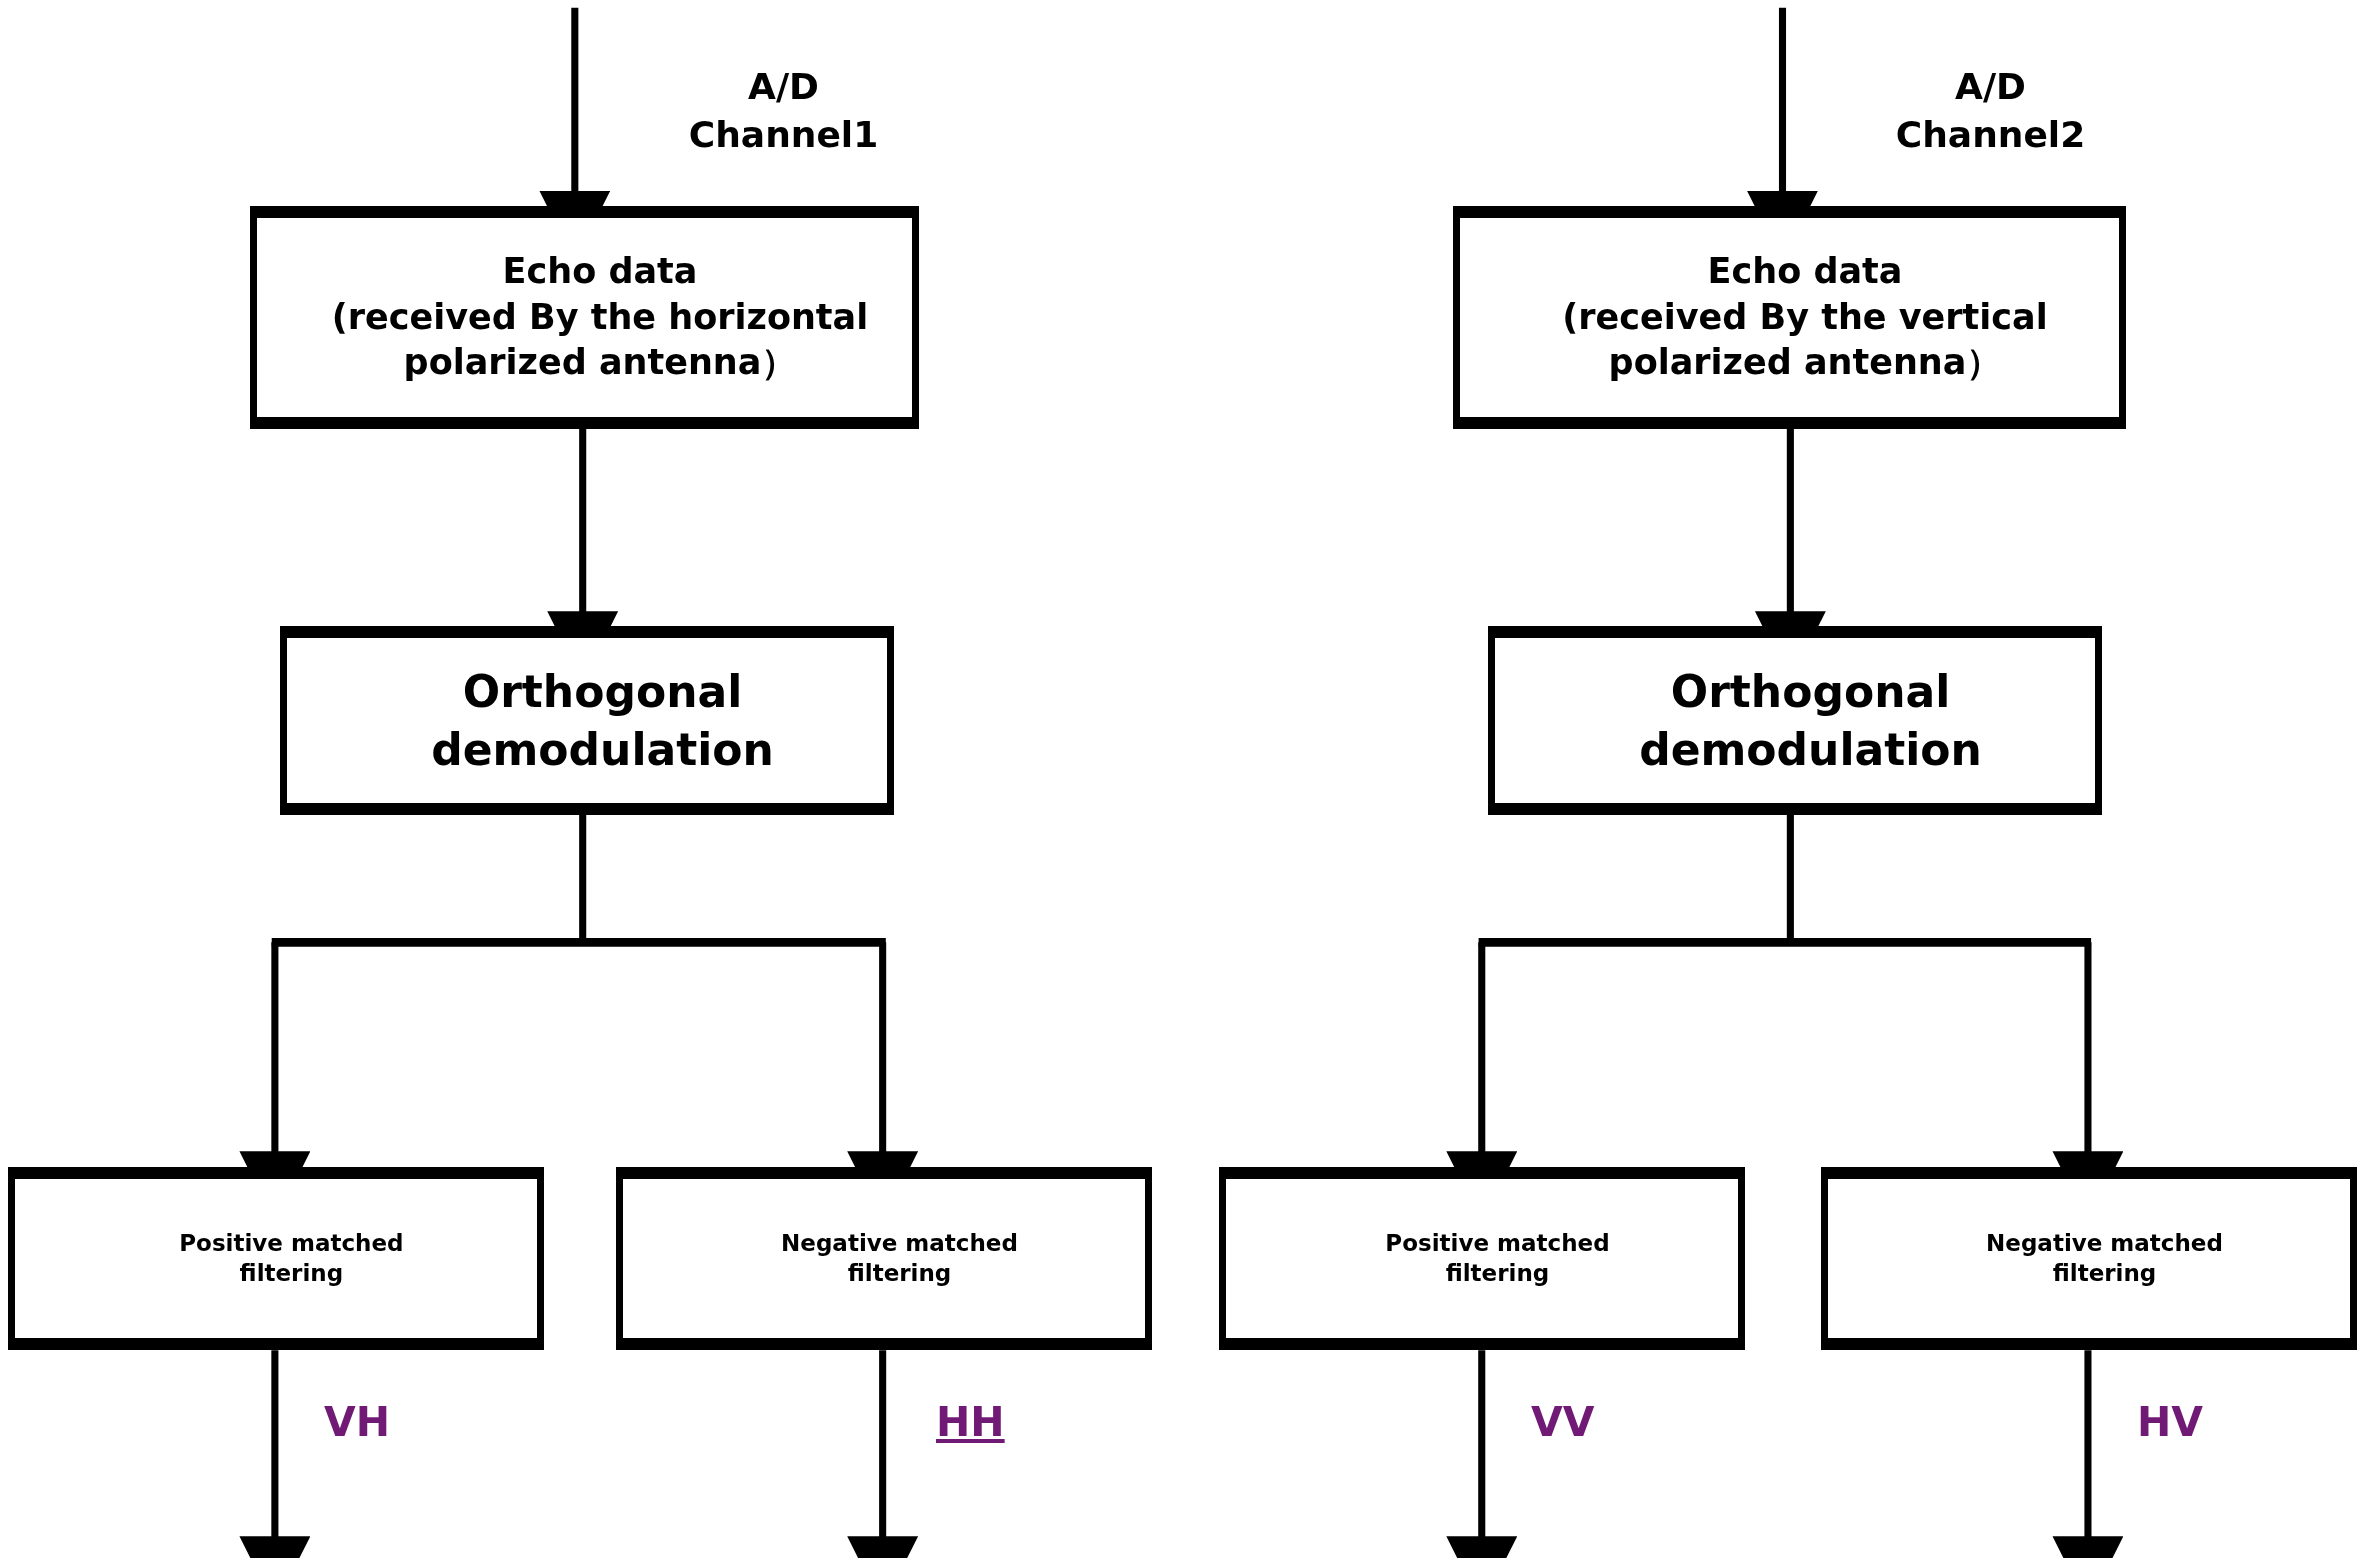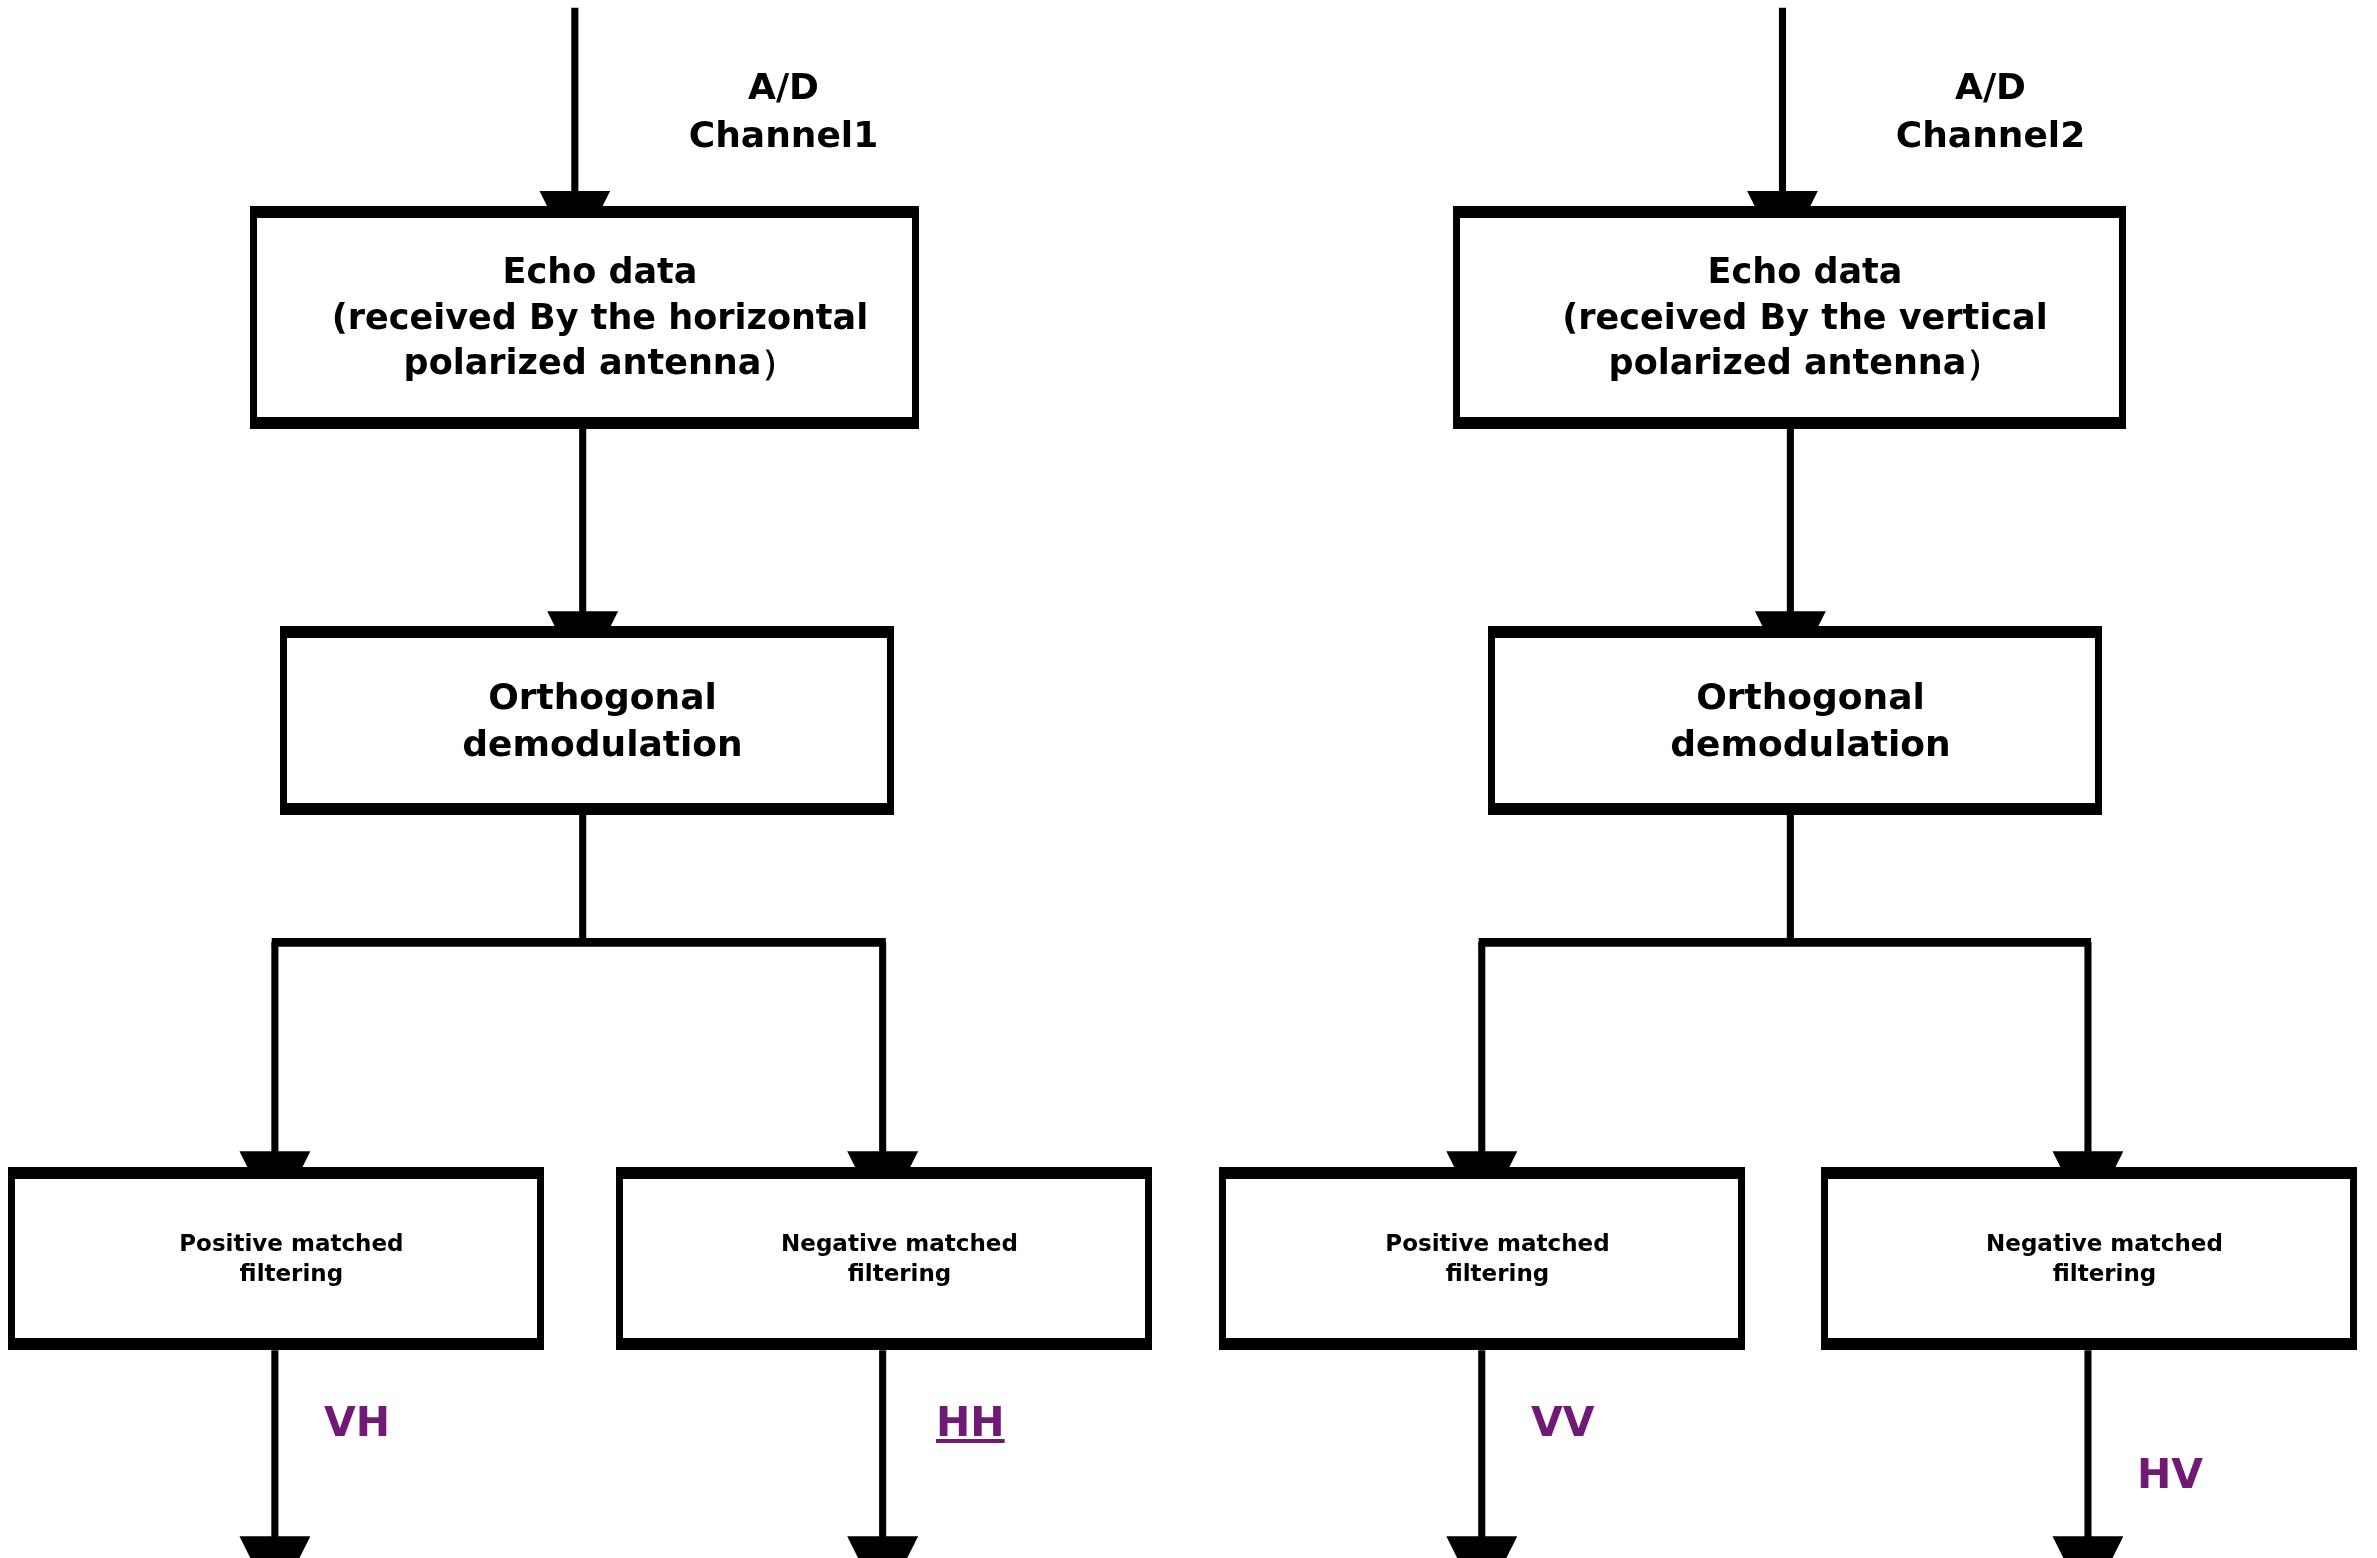--- a/index.html
+++ b/index.html
@@ -17,21 +17,21 @@
     display:flex;
     align-items:center;
     justify-content:center;
     text-align:center;
     font-weight:bold;
     color:#000;
     padding-left:31px;
   }
   .box .txt{ line-height:1.30; padding:0 4.7px; }
   .box-echo{ font-size:35px; }
-  .box-ortho{ font-size:36px; }
+  .box-ortho{ font-size:44px; }
   .box-filt{ font-size:23px; }
   .adlabel{
     position:absolute;
     font-size:36px;
     font-weight:bold;
     color:#000;
     text-align:center;
     line-height:1.32;
     white-space:pre-line;
   }
@@ -133,16 +133,16 @@
 filtering</span>
   </div>
 
   <div class="box box-filt" style="left:1821px; top:1167px; width:536px; height:183px;">
     <span class="txt" style="white-space:pre-line;">Negative matched
 filtering</span>
   </div>
 
   <div class="polabel" style="left:1531px; top:1398px;">VV</div>
 
-  <div class="polabel" style="left:2137px; top:1450px;">HV</div>
+  <div class="polabel" style="left:2137px; top:1398px;">HV</div>
 
 </div>
 
 
 </body></html>

